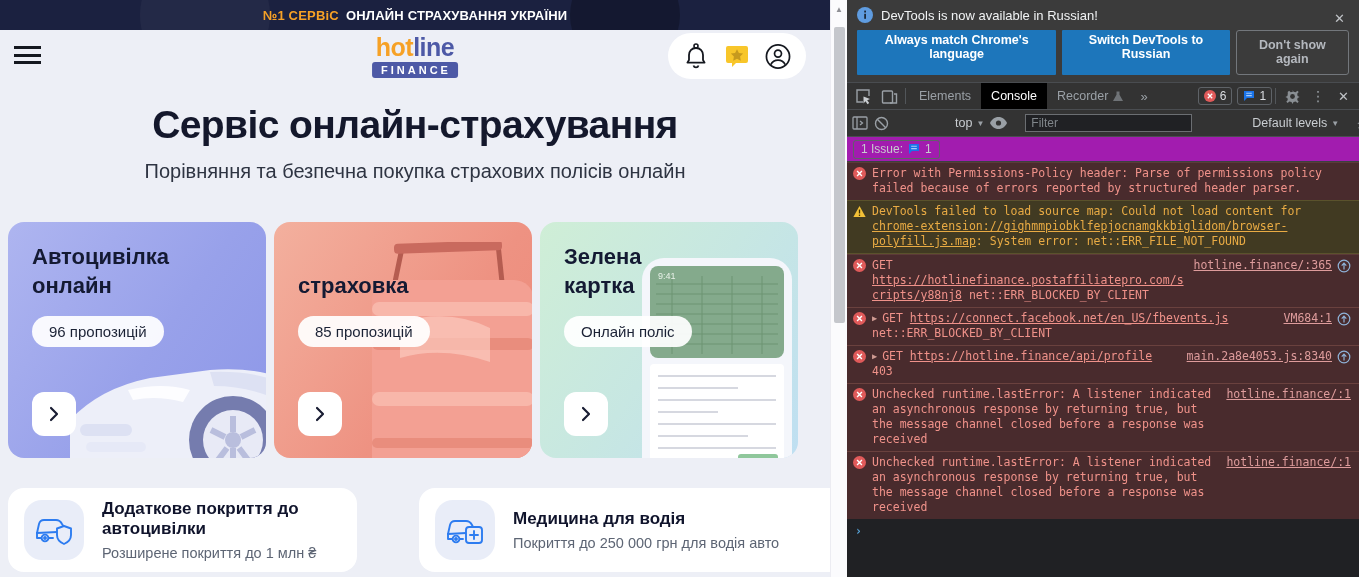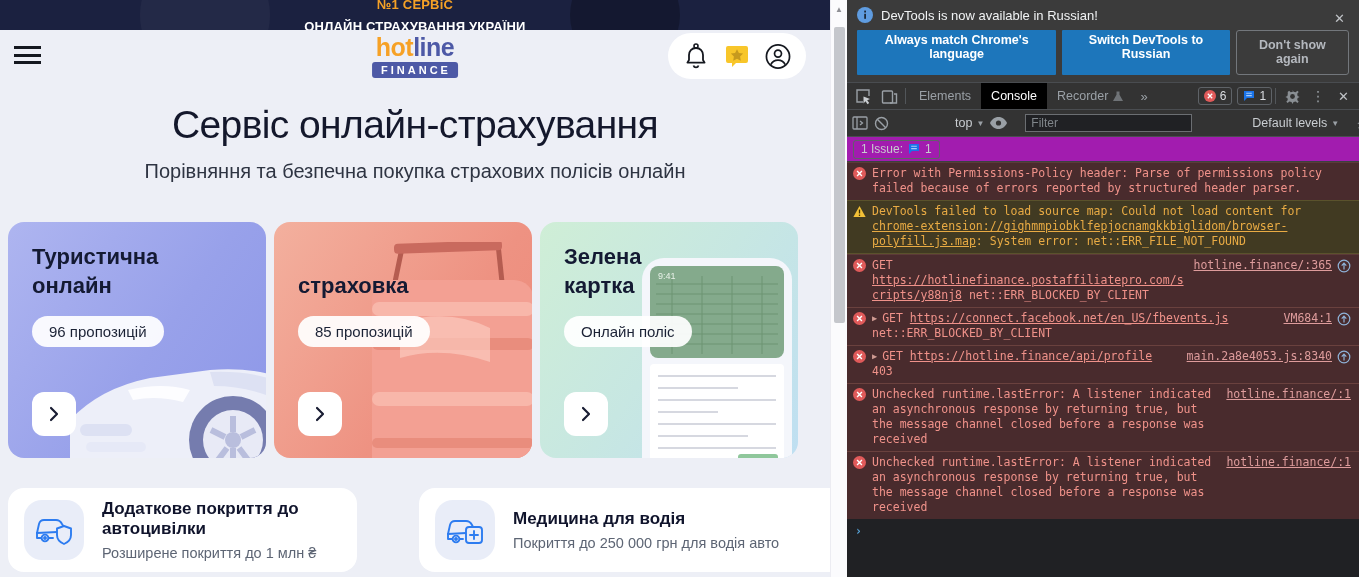--- a/index.html
+++ b/index.html
@@ -3,42 +3,42 @@
 <meta charset="utf-8">
 <style>
   * { margin:0; padding:0; box-sizing:border-box; }
   body { background:#111; font-family:"Liberation Sans", sans-serif; }
   .stage { position:relative; width:1359px; height:577px; overflow:hidden; background:#202124; }
 
   
   .site { position:absolute; left:0; top:0; width:847px; height:577px; background:#edeff6; overflow:hidden; }
 
   .banner { position:absolute; left:0; top:0; width:830px; height:30px; background:#1b2140;
-            display:flex; align-items:center; justify-content:center; gap:7px; overflow:hidden;flex-direction:column; }
+            display:flex; align-items:center; justify-content:center; gap:7px; overflow:hidden; }
   .banner::before { content:''; position:absolute; left:140px; top:-50px; width:130px; height:130px;
                     border-radius:50%; background:rgba(255,255,255,0.04); }
   .banner::after { content:''; position:absolute; right:150px; top:-40px; width:110px; height:110px;
                    border-radius:50%; background:rgba(0,0,0,0.25); }
   .banner-hl { color:#f6a126; font-weight:700; font-size:13px; letter-spacing:.2px; position:relative; z-index:1; }
   .banner-rest { color:#ffffff; font-weight:700; font-size:13px; letter-spacing:.2px; position:relative; z-index:1; }
 
   .site-header { position:absolute; left:0; top:30px; width:830px; height:52px; }
   .hamburger { position:absolute; left:14px; top:16px; width:27px; height:20px; cursor:pointer; }
   .hamburger span { display:block; height:3px; background:#15181f; margin-bottom:4.5px; }
   .logo { position:absolute; left:50%; top:5px; transform:translateX(-50%); text-align:center; }
   .logo-text { font-size:25px; font-weight:700; letter-spacing:-.5px; line-height:1; }
   .logo-hot { color:#f6a126; } .logo-line { color:#4d59a6; }
   .logo-badge { display:inline-block; background:#4d59a6; color:#fff; font-size:11px; font-weight:700;
                 letter-spacing:3px; padding:2.5px 7px 2px 9px; border-radius:3px; margin-top:1px; }
   .icon-pill { position:absolute; right:24px; top:3px; height:46px; background:#fff; border-radius:23px;
                display:flex; align-items:center; gap:15px; padding:0 15px; }
   .icon-pill .ic { width:26px; height:26px; display:flex; align-items:center; justify-content:center; cursor:pointer; }
 
   .hero-title { position:absolute; left:0; top:103px; width:830px; text-align:center;
-                font-size:39px; font-weight:400; color:#14182c; letter-spacing:-.6px; }
+                font-size:39px; font-weight:700; color:#14182c; letter-spacing:-.6px; }
   .hero-sub { position:absolute; left:0; top:160px; width:830px; text-align:center; font-size:20px; color:#2e3442; }
 
   .cards { position:absolute; left:8px; top:222px; display:flex; gap:8px; }
   .card { width:258px; height:236px; border-radius:16px; position:relative; overflow:hidden; cursor:pointer; }
   .card1 { background:linear-gradient(125deg,#aeb5f0 0%, #98a1ea 55%, #8d97e8 100%); }
   .card2 { background:linear-gradient(125deg,#f3b09e 0%, #ee9282 60%, #ec8a7a 100%); }
   .card3 { background:linear-gradient(125deg,#cfeed6 0%, #c7e7e2 50%, #bfdff2 100%); }
   .card-title { position:absolute; left:24px; top:20px; font-size:22px; font-weight:700; color:#141a33; line-height:1.32; z-index:3; }
   .card-badge { position:absolute; left:24px; top:94px; background:rgba(255,255,255,.93); border-radius:18px;
                 padding:7px 17px; font-size:15px; color:#1b2235; z-index:3; white-space:nowrap; }
@@ -168,21 +168,21 @@
           <path d="M140 48 Q190 46 222 64 L212 78 Q180 62 144 62 Z" fill="#dde1f3"></path>
           <circle cx="163" cy="116" r="44" fill="#757cae"></circle>
           <circle cx="163" cy="116" r="30" fill="#e8eaf6"></circle>
           <circle cx="163" cy="116" r="8" fill="#b9bedd"></circle>
           <g stroke="#b9bedd" stroke-width="6">
               <path d="M163 92v16M163 124v16M141 106l14 7M185 106l-14 7M148 136l9-12M178 136l-9-12"></path>
             </g>
           <rect x="10" y="100" width="52" height="12" rx="6" fill="#dde1f3"></rect>
           <rect x="16" y="118" width="60" height="10" rx="5" fill="#e6e9f7"></rect>
         </svg>
-        <div class="card-title"><span>Туристична</span><br><span>онлайн</span></div>
+        <div class="card-title"><span>Автоцивілка</span><br><span>онлайн</span></div>
         <div class="card-badge">96 пропозицій</div>
         <div class="card-arrow">
           <svg width="16" height="16" viewBox="0 0 16 16">
               <path d="M5 2l6 6-6 6" fill="none" stroke="#191d33" stroke-width="2.2" stroke-linecap="round" stroke-linejoin="round"></path>
             </svg>
         </div>
       </div>
 
       <div class="card card2">
         <svg class="card-art" style="right:-8px;bottom:-34px;" width="180" height="250" viewBox="0 0 180 250">

